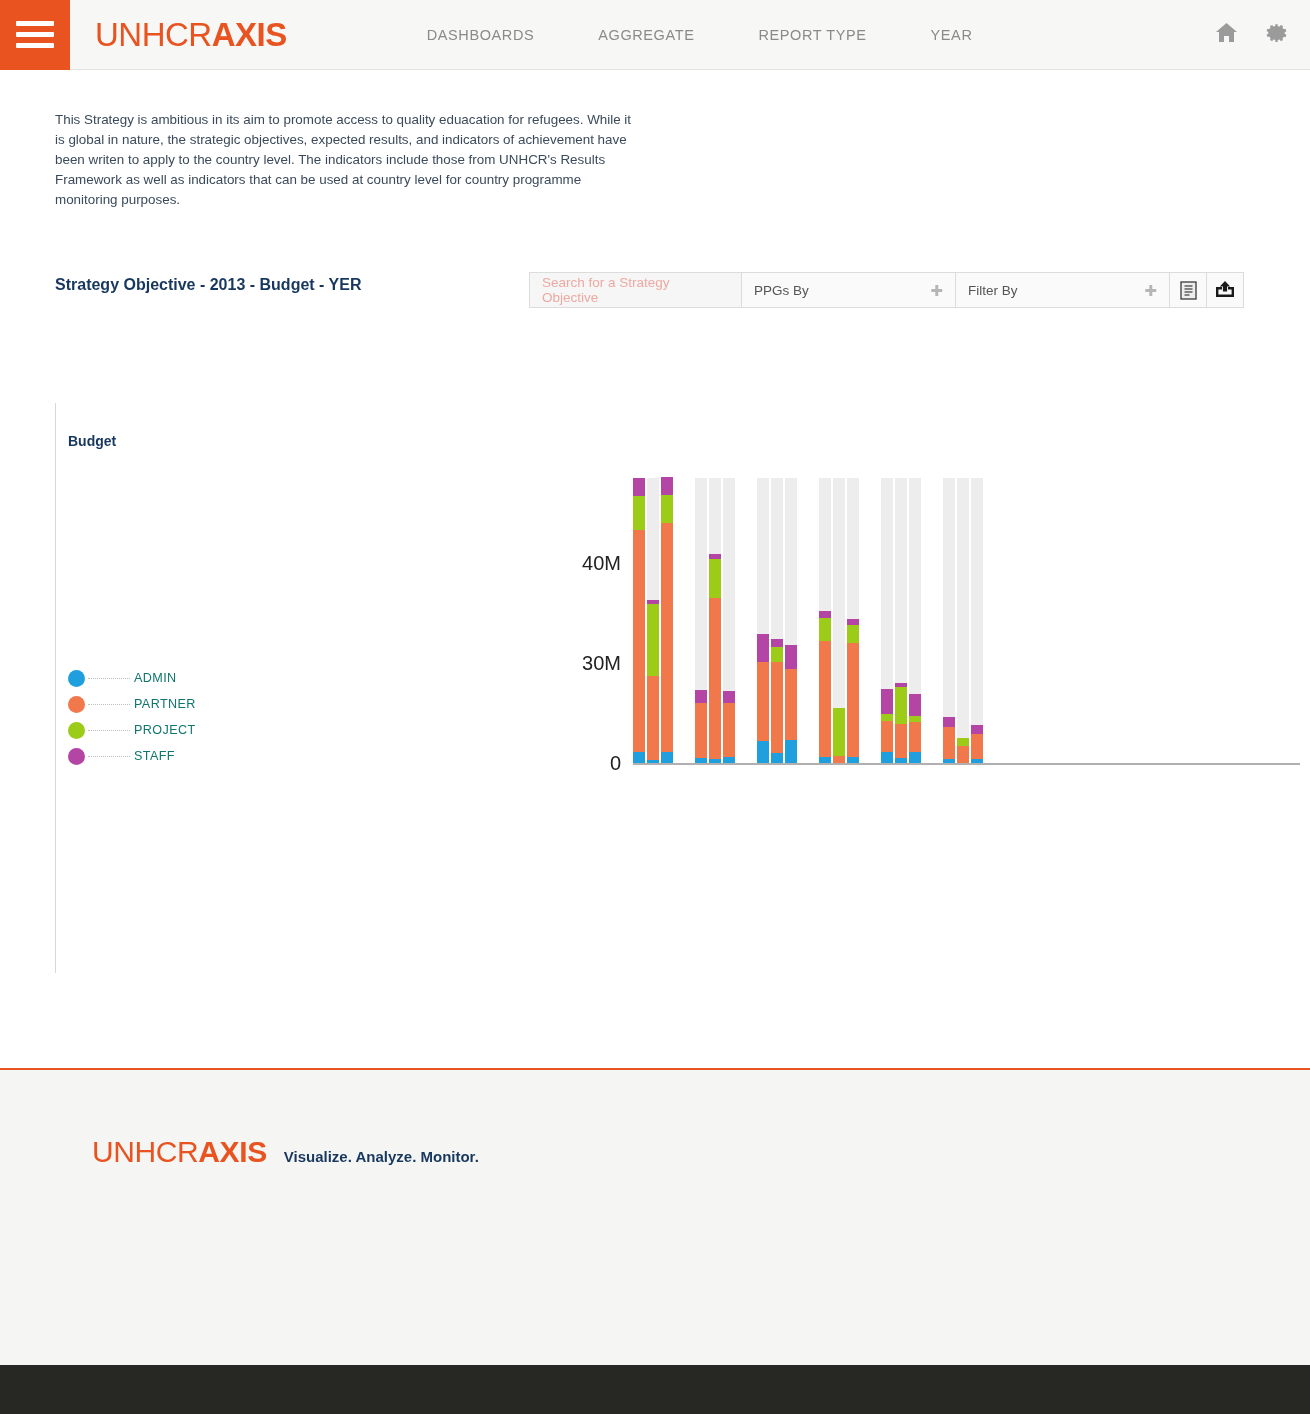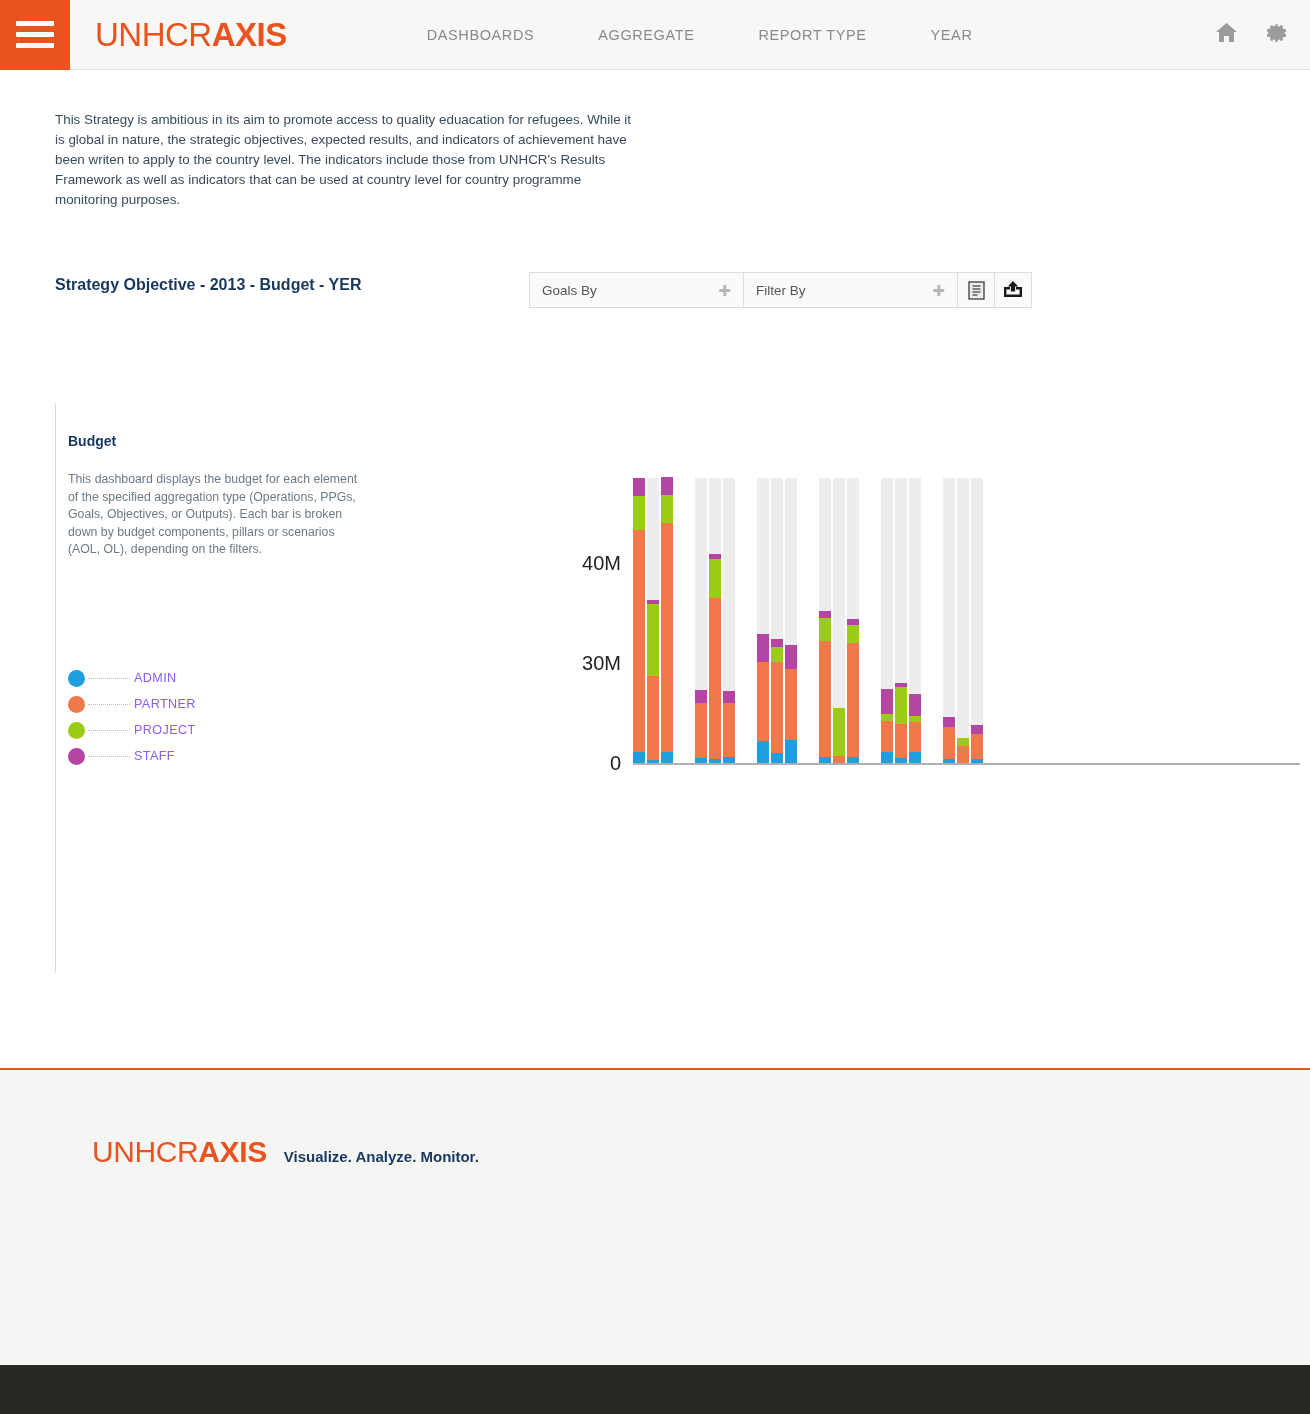--- a/index.html
+++ b/index.html
@@ -90,21 +90,21 @@
     background: #fff; flex: none;
   }
   .gl-lead { width: 44px; border-top: 1.6px dotted #b9b9b9; margin: 0 3px; }
   .gl-txt { font-size: 12.5px; color: #6c7a86; }
 
   
   .collegend { position: absolute; left: 13px; top: 262px; }
   .cl-row { display: flex; align-items: center; height: 26px; }
   .cl-dot { width: 17px; height: 17px; border-radius: 50%; flex: none; }
   .cl-lead { width: 42px; border-top: 1.6px dotted #bfbfbf; margin: 0 4px 0 3px; }
-  .cl-txt { font-size: 12.6px; color: #8b5cf6; letter-spacing: 0.4px; }
+  .cl-txt { font-size: 12.6px; color: #0f766e; letter-spacing: 0.4px; }
 
   
   .chart { position: absolute; left: 470px; top: 75px; width: 730px; height: 310px; }
   .plot { position: absolute; left: 108px; top: 0; width: 620px; height: 285px; }
   .axis-line { position: absolute; left: 108px; top: 285px; width: 667px; height: 1.5px; background: #b0b0b0; }
   .ytick { position: absolute; right: 100%; margin-right: 12px; transform: translateY(-50%);
            font-size: 20px; color: #222; white-space: nowrap; }
   .grp { position: absolute; bottom: 0; display: flex; gap: 2px; align-items: flex-end; }
   .bar { position: relative; width: 12px; }
   .bar .track { position: absolute; bottom: 0; left: 0; width: 12px; background: #ededed; }
@@ -165,23 +165,26 @@
   </div>
 
   <div class="titleblock">
     <p class="page-desc">This Strategy is ambitious in its aim to promote access to quality eduacation for refugees. While it is global in nature, the strategic objectives, expected results, and indicators of achievement have been writen to apply to the country level. The indicators include those from UNHCR's Results Framework as well as indicators that can be used at country level for country programme monitoring purposes.</p>
   </div>
 
   <div class="toolbar">
     <div class="sub-title">Strategy Objective - 2013 - Budget - YER</div>
     <div class="controls">
 
+      <div class="ctl search">
+        <span>Search for a Strategy Objective</span>
+      </div>
 
       <div class="ctl select">
-        <span>Goals By</span>
+        <span>PPGs By</span>
         <span class="plus">✚</span>
       </div>
 
       <div class="ctl select">
         <span>Filter By</span>
         <span class="plus">✚</span>
       </div>
 
       <div class="ctl iconbtn">
         <svg width="17" height="19" viewBox="0 0 17 19">
@@ -199,21 +202,20 @@
           <path d="M10 0l5.2 5.4h-3.1v5.2H7.9V5.4H4.8z" fill="#1a1a1a"></path>
         </svg>
       </div>
     </div>
   </div>
 
   <div class="card">
 
     <div class="panel">
       <h2>Budget</h2>
-      <p class="desc">This dashboard displays the budget for each element of the specified aggregation type (Operations, PPGs, Goals, Objectives, or Outputs). Each bar is broken down by budget components, pillars or scenarios (AOL, OL), depending on the filters.</p>
     </div>
 
 
     <div class="collegend">
       <div class="cl-row">
         <span class="cl-dot" style="background:#1f9fdd"></span>
         <span class="cl-lead"></span>
         <span class="cl-txt">ADMIN</span>
       </div>
       <div class="cl-row">

